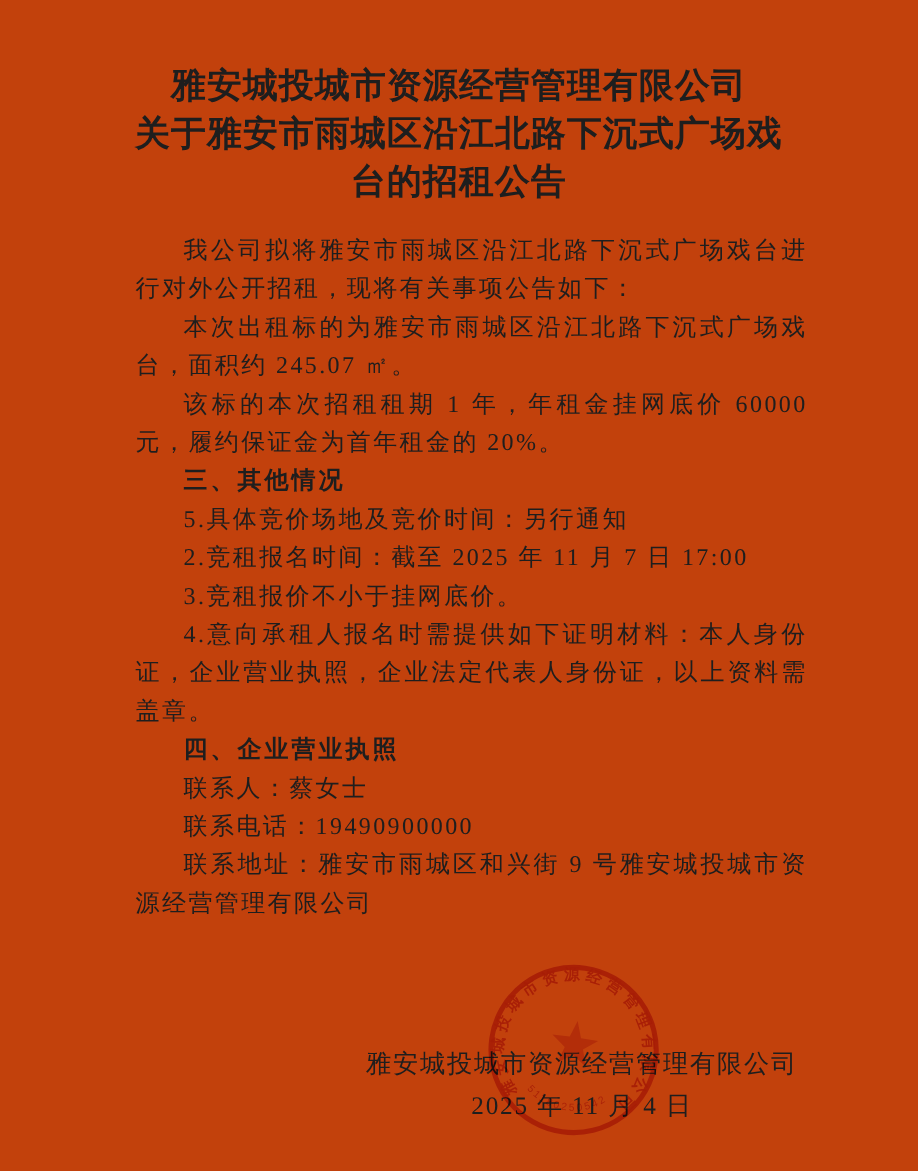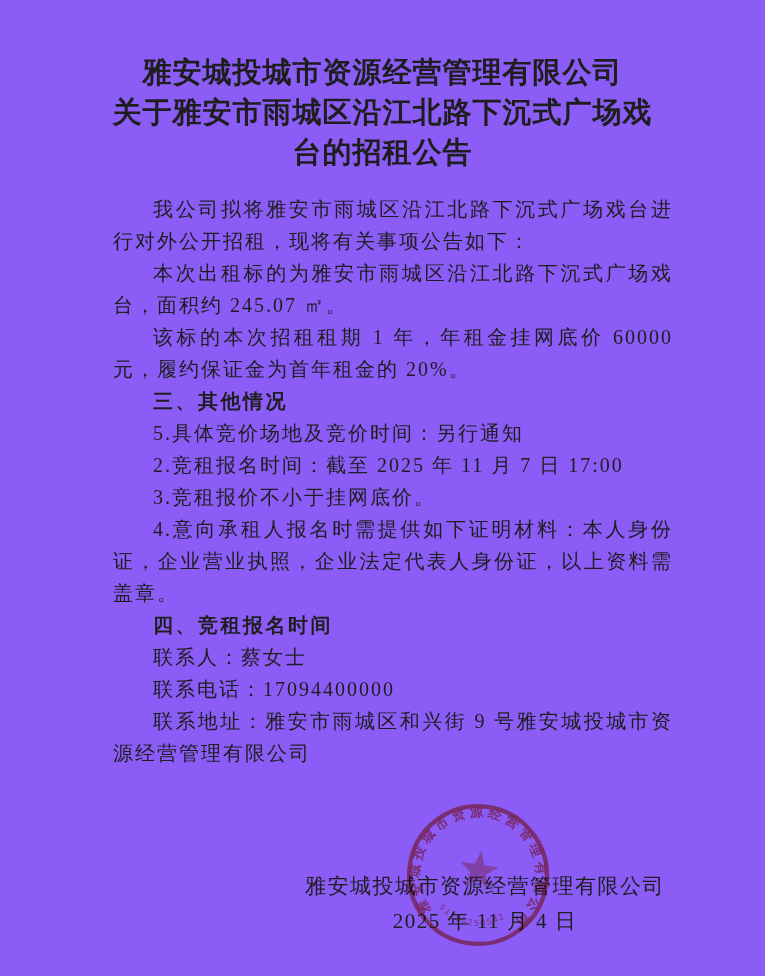--- a/index.html
+++ b/index.html
@@ -1,19 +1,19 @@
 <!DOCTYPE html>
 <html style="--ink: #1e1e1e; --stamp: #d6554d;"><head>
 <meta charset="utf-8">
 <style>
   html,body { margin:0; padding:0; background:#ffffff; }
   .page {
     position:relative;
     width:765px; height:976px;
-    background:#8b5cf6;
+    background:#c2410c;
     overflow:hidden;
     font-family:"Liberation Serif","DejaVu Serif",serif;
     color:var(--ink,#1e1e1e);
   }
   .title-block {
     padding-top:52px;
     text-align:center;
     font-weight:bold;
     font-size:29px;
     line-height:40px;
@@ -86,23 +86,23 @@
     <p>本次出租标的为雅安市雨城区沿江北路下沉式广场戏台，面积约 245.07 ㎡。</p>
 
     <p>该标的本次招租租期 1 年，年租金挂网底价 60000 元，履约保证金为首年租金的 20%。</p>
 
     <h3 class="heading">三、其他情况</h3>
     <p>5.具体竞价场地及竞价时间：另行通知</p>
     <p>2.竞租报名时间：截至 2025 年 11 月 7 日 17:00</p>
     <p>3.竞租报价不小于挂网底价。</p>
     <p>4.意向承租人报名时需提供如下证明材料：本人身份证，企业营业执照，企业法定代表人身份证，以上资料需盖章。</p>
 
-    <h3 class="heading">四、竞租报名时间</h3>
+    <h3 class="heading">四、企业营业执照</h3>
     <p>联系人：蔡女士</p>
-    <p>联系电话：17094400000</p>
+    <p>联系电话：19490900000</p>
     <p>联系地址：雅安市雨城区和兴街 9 号雅安城投城市资源经营管理有限公司</p>
   </main>
 
   <div class="sign-block">
     <div>雅安城投城市资源经营管理有限公司</div>
     <div>2025 年 11 月 4 日</div>
   </div>
 
   <svg class="stamp" viewBox="0 0 160 160" xmlns="http://www.w3.org/2000/svg">
     <circle class="seal-ring" cx="80" cy="80" r="68"></circle>

